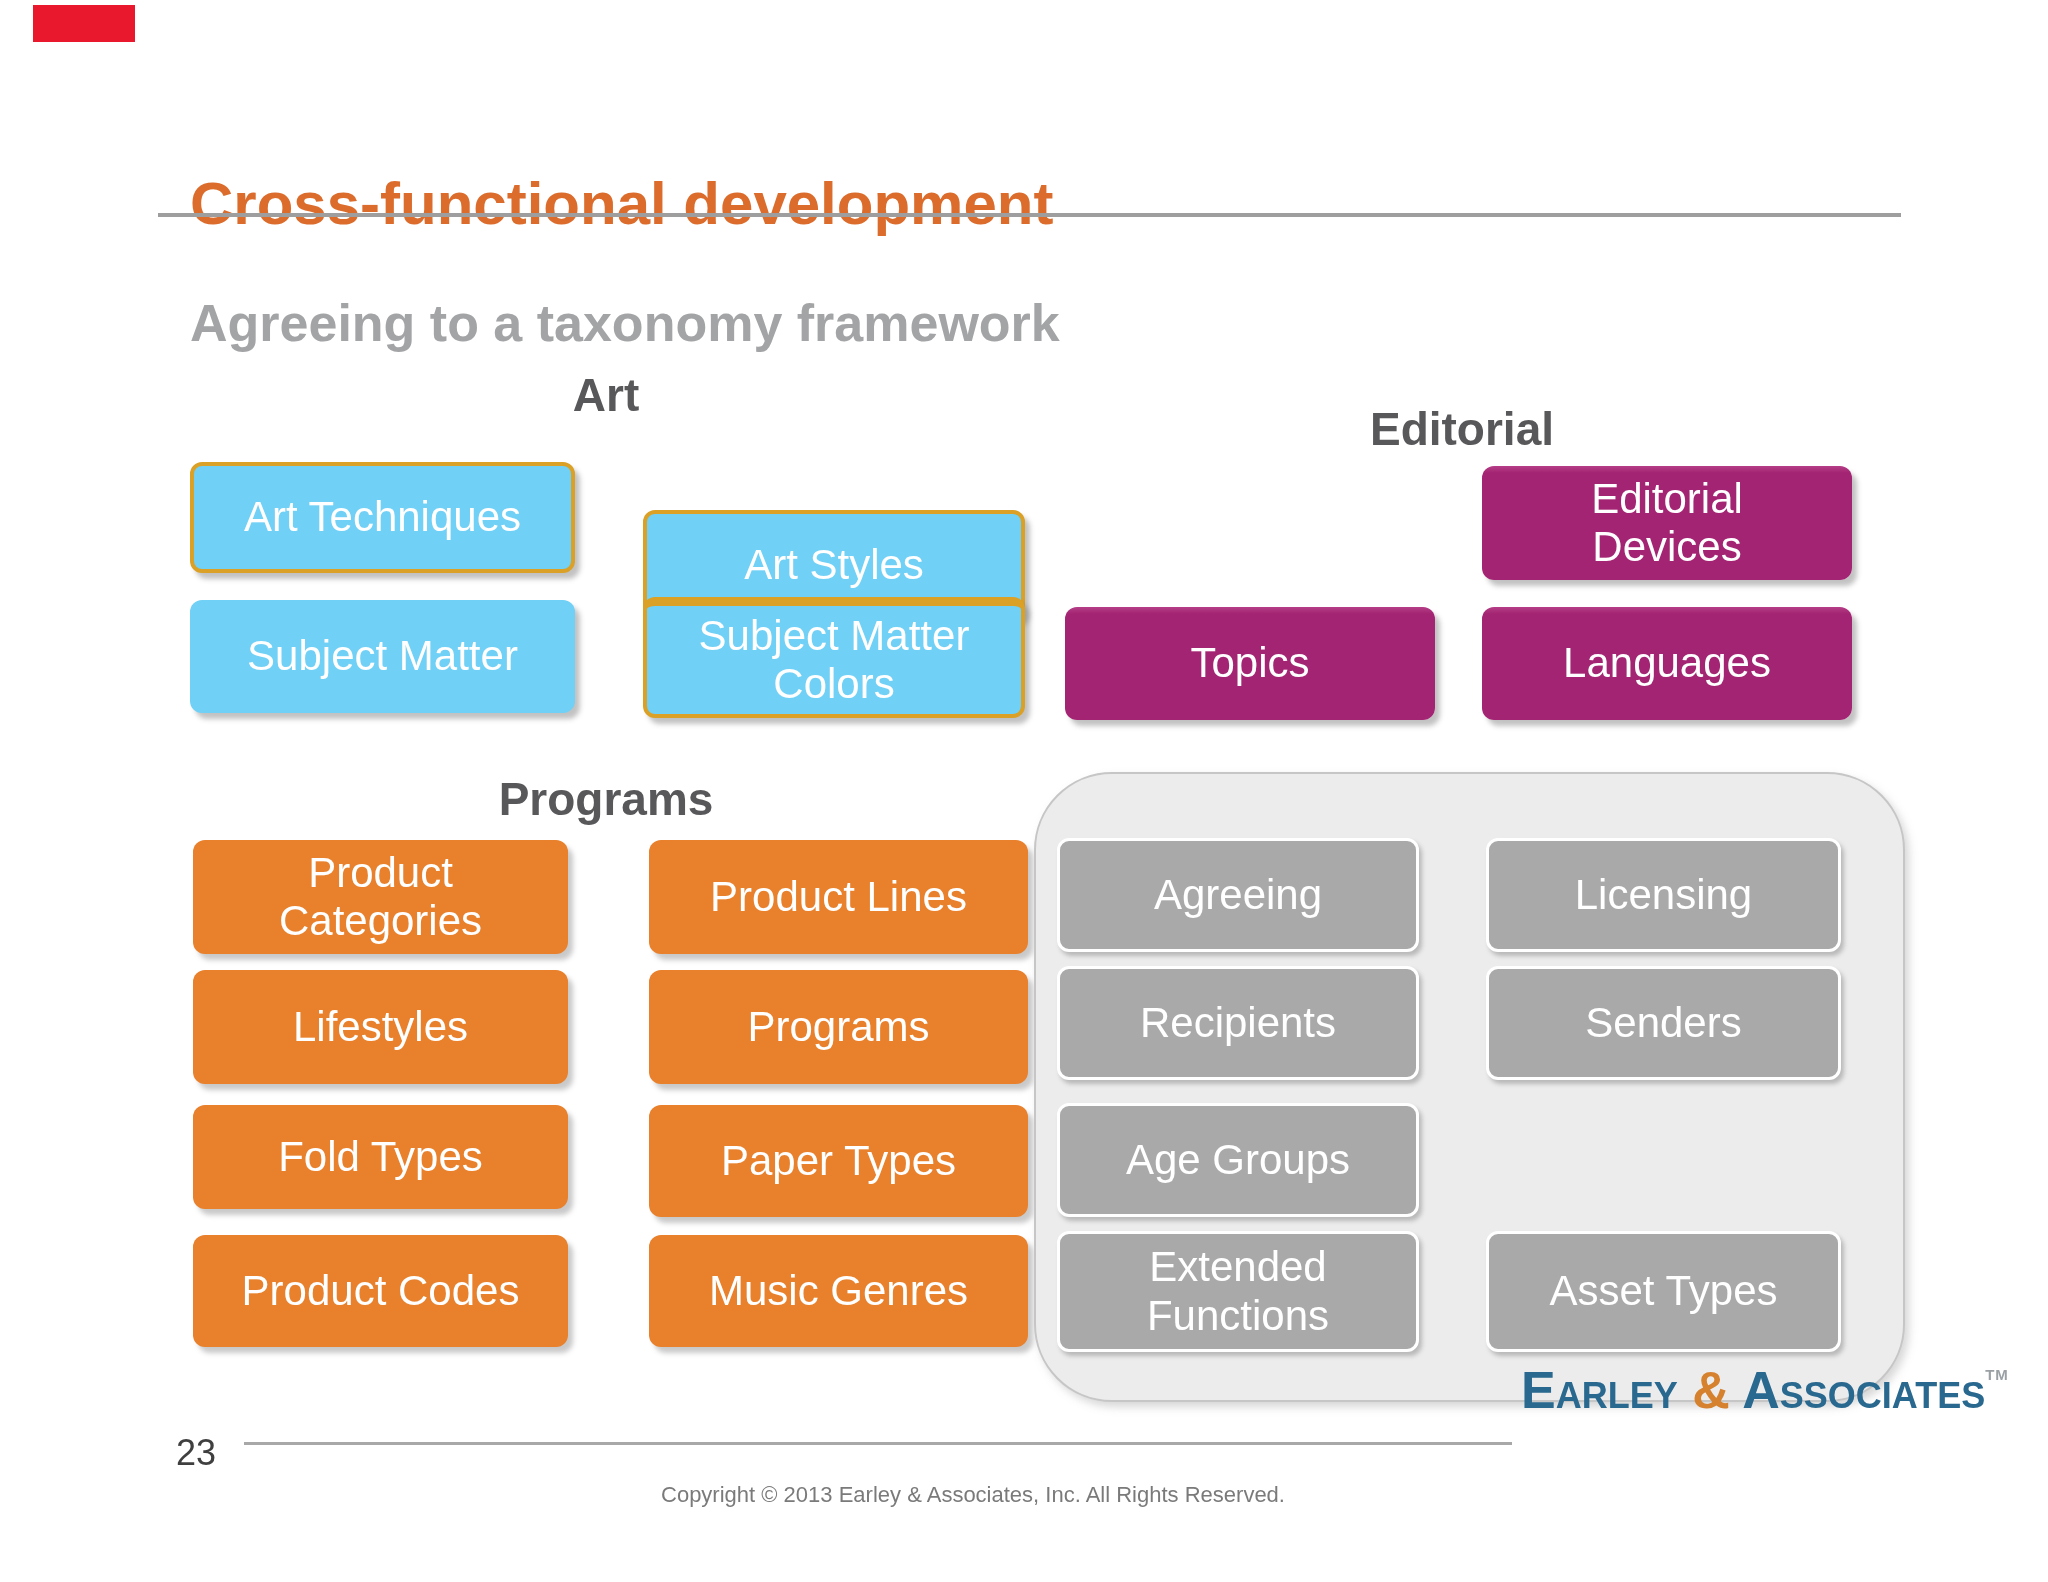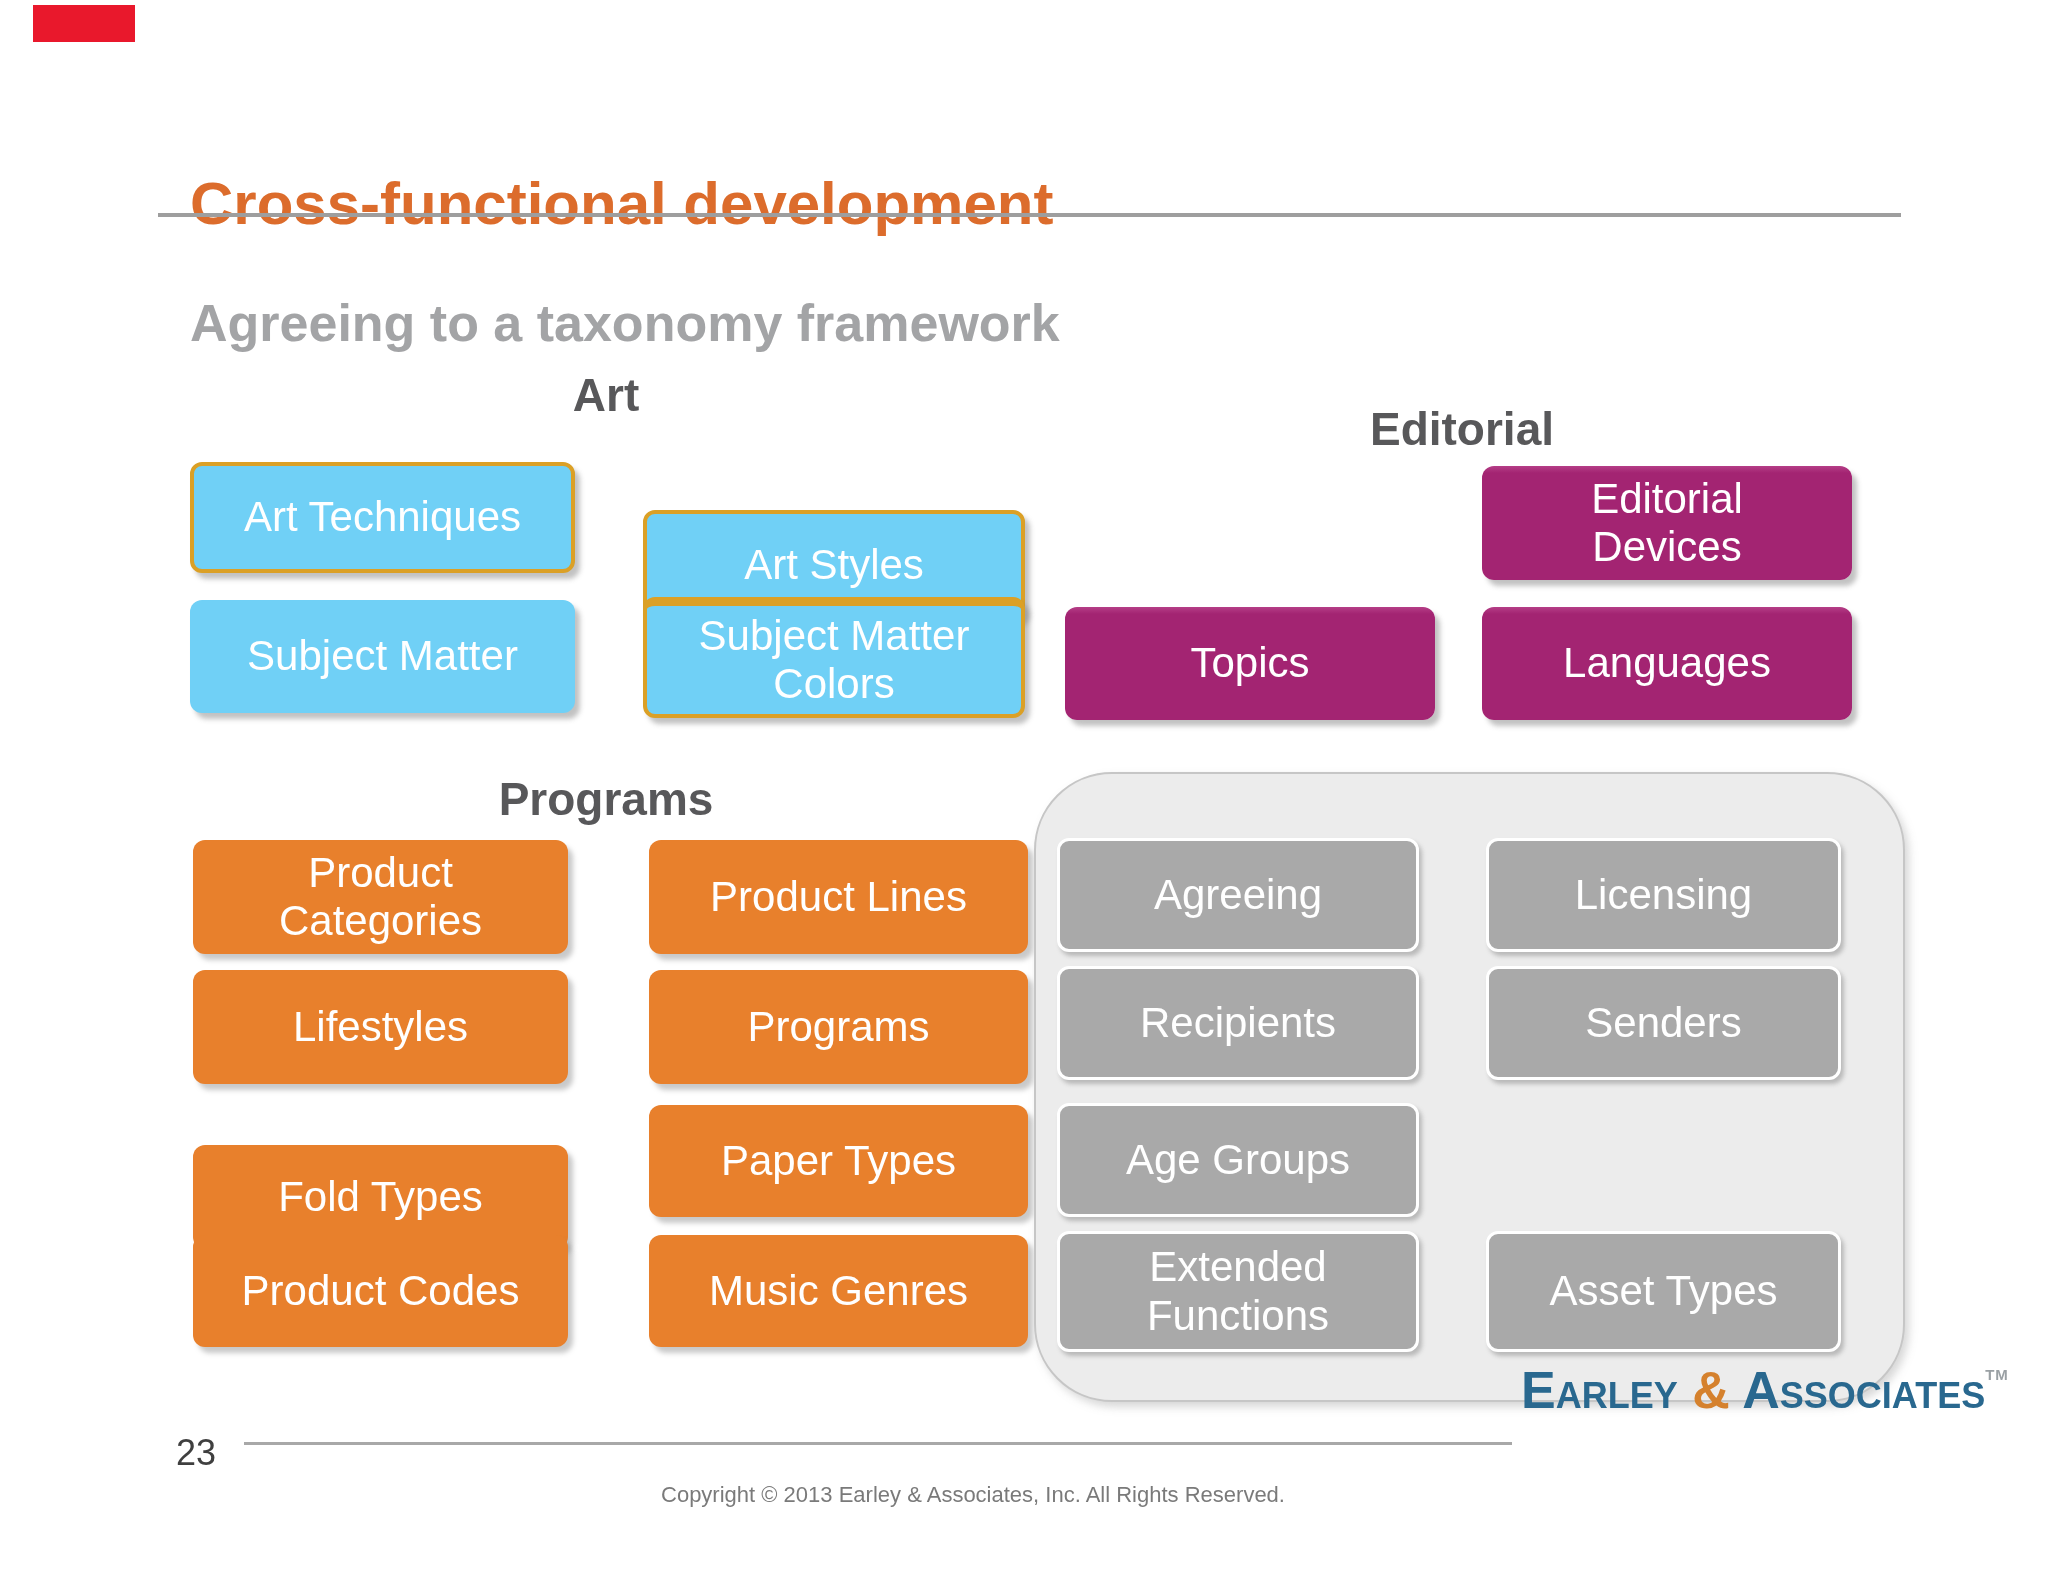--- a/index.html
+++ b/index.html
@@ -59,21 +59,21 @@
   <div class="tbox art-box gold gold-top" style="left:643px;top:597px;width:382px;height:121px;">Subject Matter Colors</div>
 
   <div class="tbox ed-box" style="left:1482px;top:466px;width:370px;height:114px;">Editorial Devices</div>
   <div class="tbox ed-box" style="left:1065px;top:607px;width:370px;height:113px;">Topics</div>
   <div class="tbox prod-box" style="left:193px;top:840px;width:375px;height:114px;">Product Categories</div>
 
   <div class="tbox ed-box" style="left:1482px;top:607px;width:370px;height:113px;">Languages</div>
   <div class="tbox prod-box" style="left:649px;top:840px;width:379px;height:114px;">Product Lines</div>
   <div class="tbox prod-box" style="left:193px;top:970px;width:375px;height:114px;">Lifestyles</div>
   <div class="tbox prod-box" style="left:649px;top:970px;width:379px;height:114px;">Programs</div>
-  <div class="tbox prod-box" style="left:193px;top:1105px;width:375px;height:104px;margin-top:40px;">Fold Types</div>
+  <div class="tbox prod-box" style="left:193px;top:1105px;width:375px;height:104px;">Fold Types</div>
   <div class="tbox prod-box" style="left:649px;top:1105px;width:379px;height:112px;">Paper Types</div>
   <div class="tbox prod-box" style="left:193px;top:1235px;width:375px;height:112px;">Product Codes</div>
   <div class="tbox prod-box" style="left:649px;top:1235px;width:379px;height:112px;">Music Genres</div>
 
   <div class="shared-panel"></div>
 
   <div class="tbox sh-box" style="left:1057px;top:838px;width:362px;height:114px;">Agreeing</div>
   <div class="tbox sh-box" style="left:1486px;top:838px;width:355px;height:114px;">Licensing</div>
   <div class="tbox sh-box" style="left:1057px;top:966px;width:362px;height:114px;">Recipients</div>
   <div class="tbox sh-box" style="left:1486px;top:966px;width:355px;height:114px;">Senders</div>

